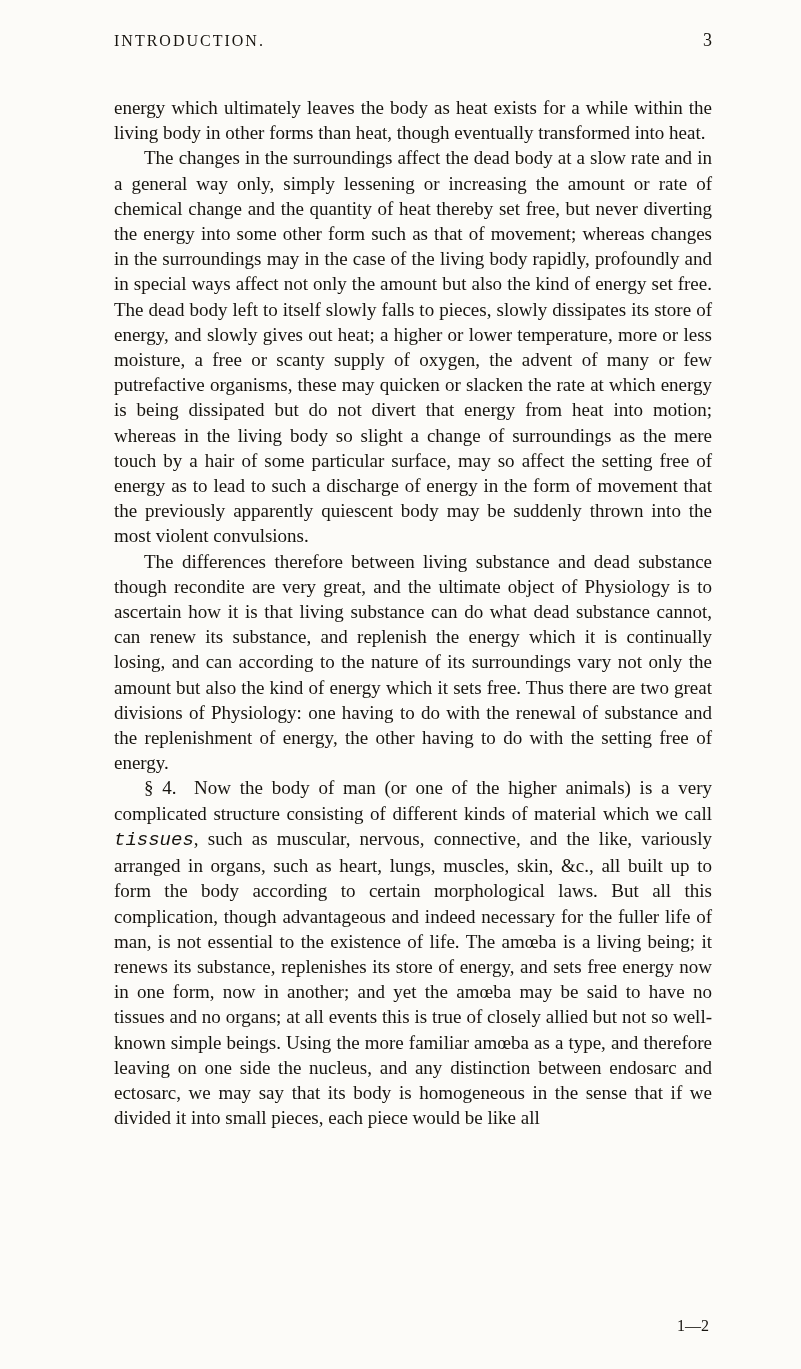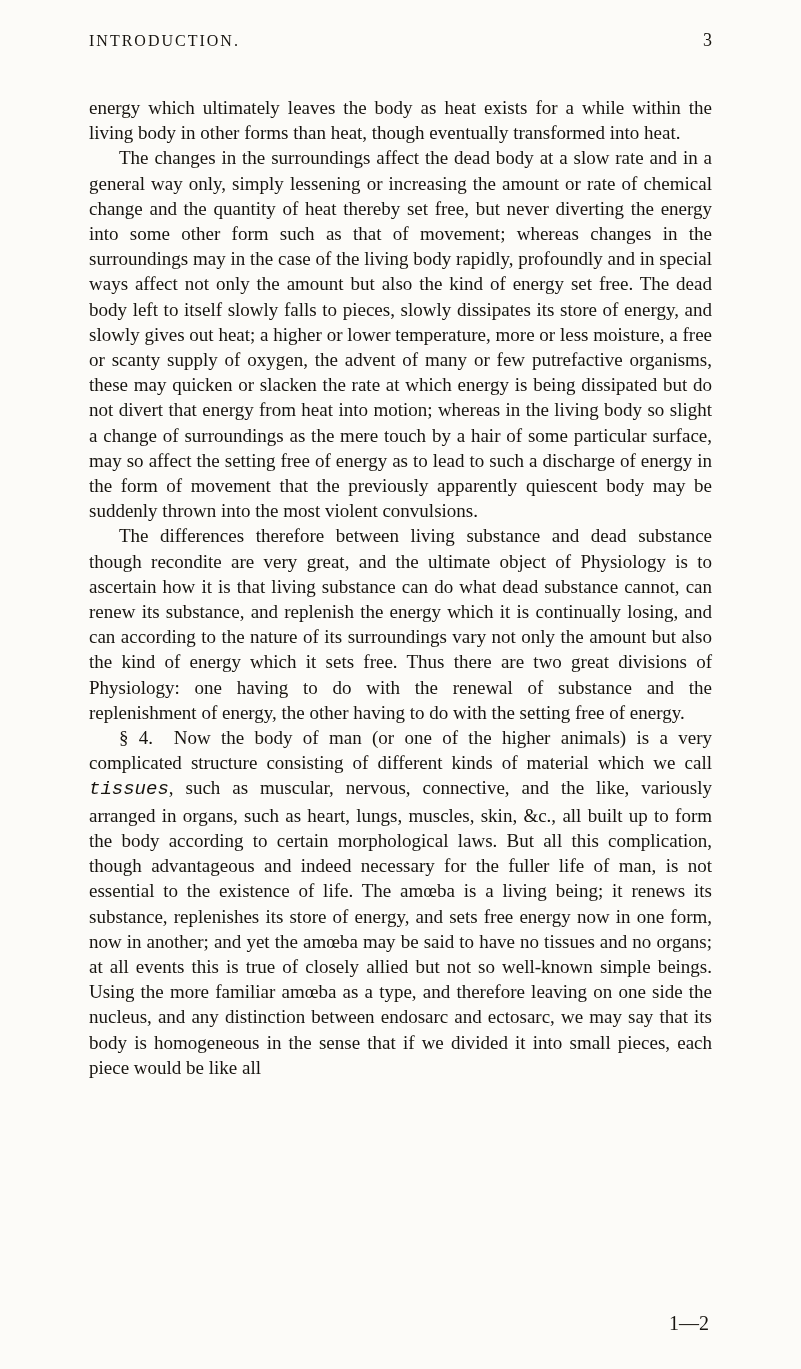--- a/index.html
+++ b/index.html
@@ -11,21 +11,21 @@
     height: 1369px;
     background: #fcfbf8;
     color: #17140f;
     font-family: "Liberation Serif", "DejaVu Serif", serif;
     position: relative;
     overflow: hidden;
   }
   .page {
     position: absolute;
     inset: 0;
-    padding: 30px 89px 0 89px;
+    padding: 30px 89px 0 114px;
     box-sizing: border-box;
   }
   .header {
     display: flex;
     justify-content: space-between;
     align-items: baseline;
     font-size: 16px;
     letter-spacing: 2px;
     margin-bottom: 28px;
   }
@@ -46,21 +46,21 @@
     text-indent: 30px;
   }
   .para em {
     font-style: italic;
     font-family: Liberation Mono, monospace;
   }
   .footer {
     position: absolute;
     right: 92px;
     bottom: 34px;
-    font-size: 20px;
+    font-size: 16px;
   }
 </style>
 </head>
 <body>
 
 <div class="page">
 
   <div class="header">
     <span class="running-title">INTRODUCTION.</span>
     <span class="page-number">3</span>

